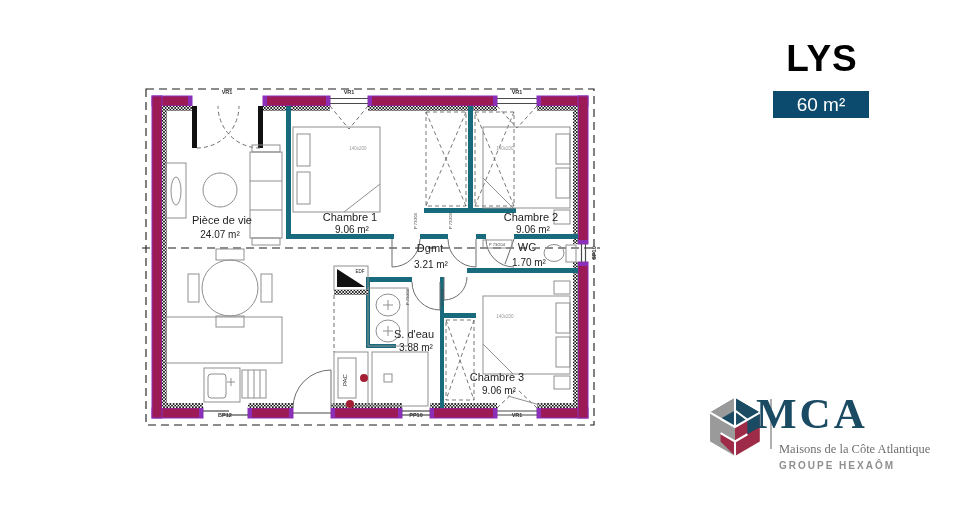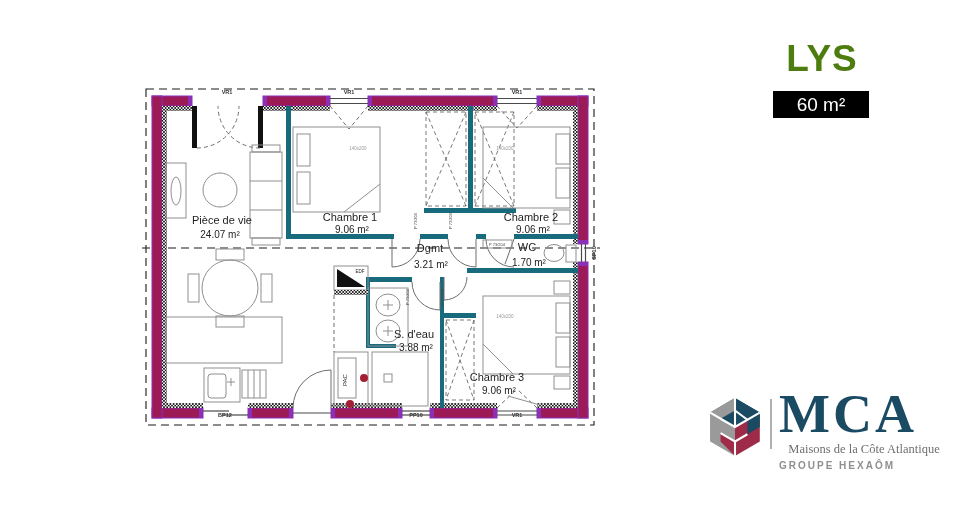--- a/index.html
+++ b/index.html
@@ -1,28 +1,28 @@
 <!DOCTYPE html>
 <html><head>
 <meta charset="utf-8">
 <style>
   html,body{margin:0;padding:0;background:#fff;}
   body{width:960px;height:532px;position:relative;overflow:hidden;
        font-family:"Liberation Sans",sans-serif;}
   .abs{position:absolute;}
   
   .title{left:770px;top:38px;width:104px;text-align:center;
-         font-size:37px;font-weight:bold;color:#4d7c0f;letter-spacing:1px;}
-  .badge{left:773px;top:91px;width:96px;height:27px;background:#000000;
+         font-size:37px;font-weight:bold;color:#000000;letter-spacing:1px;}
+  .badge{left:773px;top:91px;width:96px;height:27px;background:#0c4a6e;
          color:#fff;font-size:19px;text-align:center;line-height:27px;}
   .logo-sep{left:770px;top:399px;width:2px;height:50px;background:#b0b0b0;}
-  .brand{left:779px;top:391px;width:150px;font-family:"Liberation Serif",serif;
-         font-size:54px;font-weight:bold;color:#1b4a63;letter-spacing:3px;line-height:46px;}
+  .brand{left:756px;top:391px;width:150px;font-family:"Liberation Serif",serif;
+         font-size:43px;font-weight:bold;color:#1b4a63;letter-spacing:3px;line-height:46px;}
   .tagline{left:779px;top:442px;width:170px;font-family:"Liberation Serif",serif;
-         font-size:12.5px;color:#6f6f6f;white-space:nowrap;text-align:center;}
+         font-size:12.5px;color:#6f6f6f;white-space:nowrap;}
   .group{left:779px;top:460px;width:147px;font-size:10px;
          font-weight:bold;color:#8f8f8f;letter-spacing:2px;white-space:nowrap;}
   
   .wall{fill:#9c1b57;stroke:#8b2fb8;stroke-width:1;}
   .jamb{fill:#8b2fb8;}
   .ins{fill:url(#checker);}
   .teal{fill:#176b7d;}
   .furn{fill:none;stroke:#8f8f8f;stroke-width:1;}
   .furnw{fill:#fff;stroke:#8f8f8f;stroke-width:1;}
   .blk{fill:#111;}

